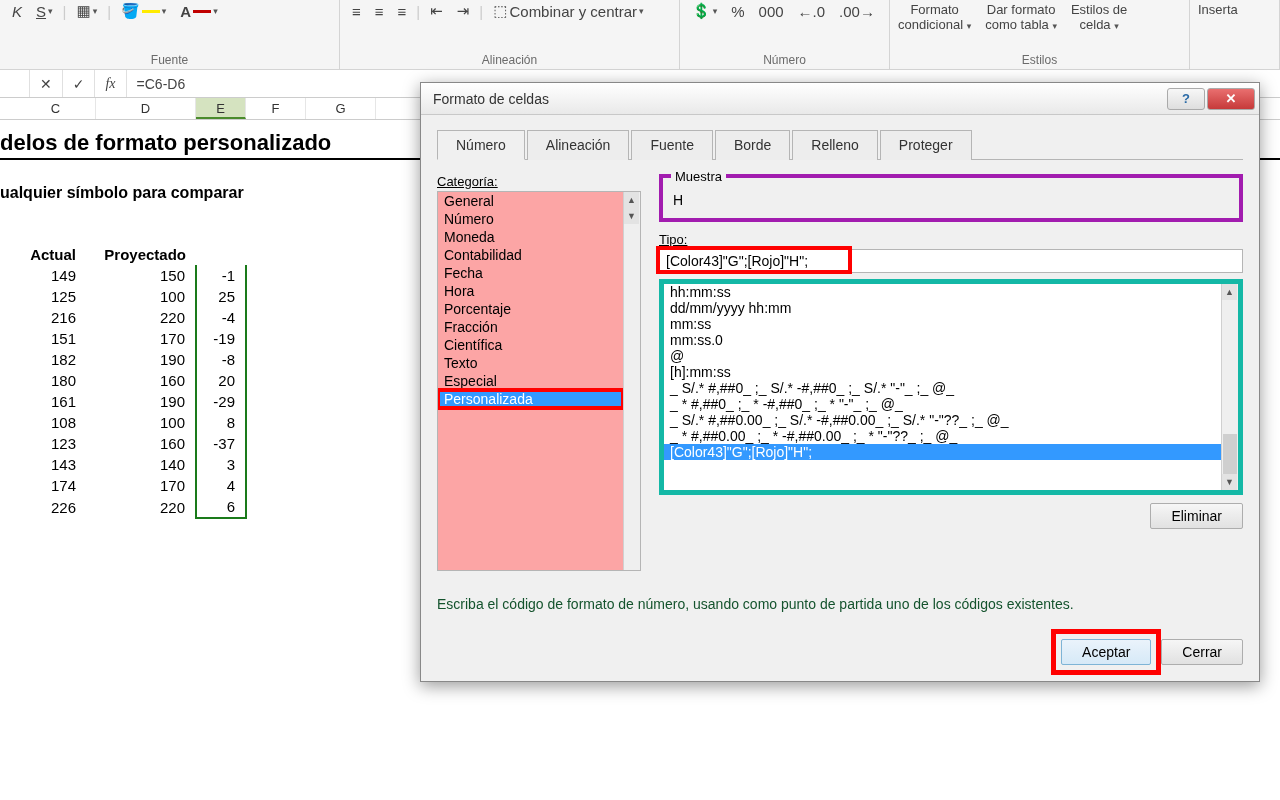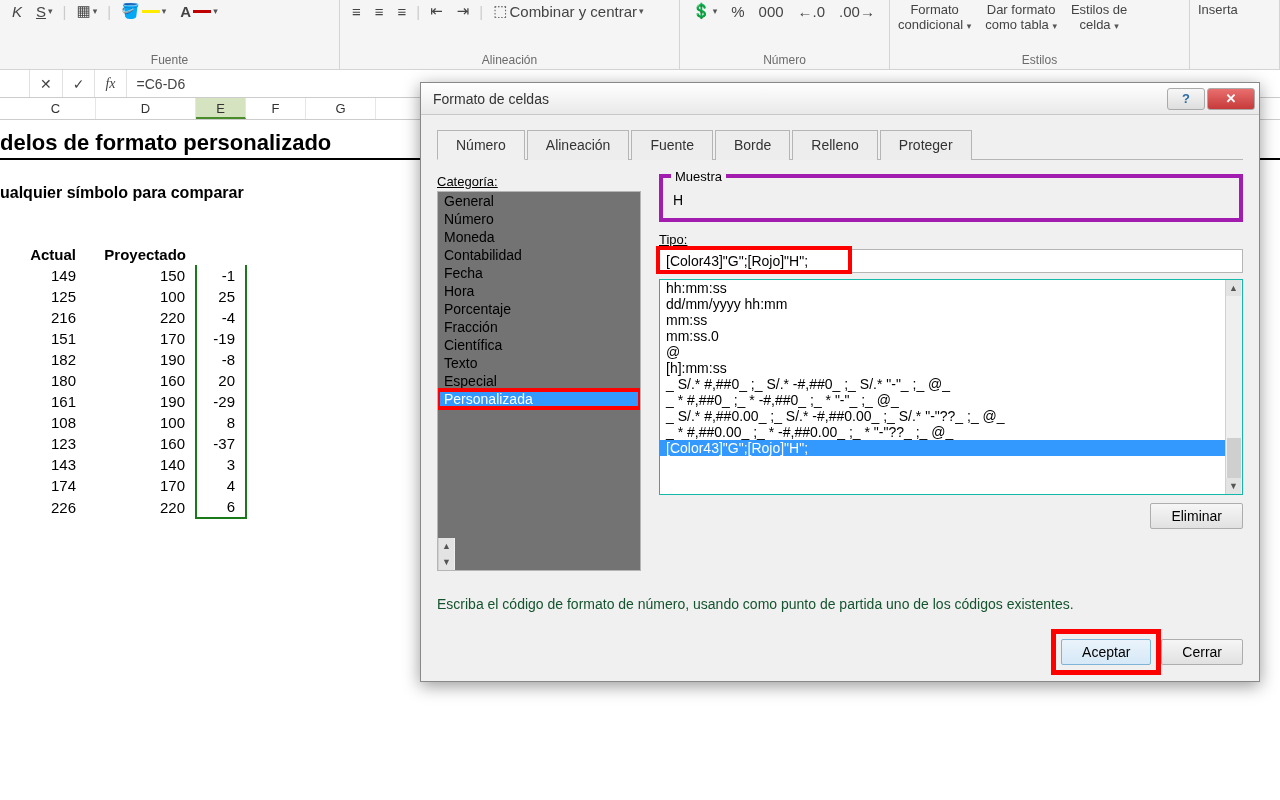--- a/index.html
+++ b/index.html
@@ -46,39 +46,39 @@
 .dlg-close { background: linear-gradient(#e96f6f,#c63a3a); color: #fff; width: 48px; font-weight: bold; }
 
 .dlg-body { padding: 14px 16px 10px 16px; }
 .tabstrip { display: flex; border-bottom: 1px solid #b5b5b5; }
 .tab { padding: 6px 18px; border: 1px solid #b5b5b5; border-bottom: none; background: #ededed; margin-right: 2px; font-size: 14px; color: #333; position: relative; top: 1px; }
 .tab.active { background: #f0f0f0; border-bottom: 1px solid #f0f0f0; font-weight: normal; }
 
 .tab-content { display: flex; gap: 18px; padding-top: 14px; }
 .left-col { width: 204px; }
 .cat-label { font-size: 13px; margin-bottom: 2px; text-decoration: underline; }
-.cat-listbox { border: 1px solid #b5b5b5; height: 380px; background: #737373; position: relative; display:flex;flex-direction:column;}
+.cat-listbox { border: 1px solid #b5b5b5; height: 380px; background: #fca5a5; position: relative; display:flex;}
 .cat-scroll { width: 17px; background: #efefef; border-left: 1px solid #d0d0d0; position: relative; }
 .cat-scroll-arrow { width: 15px; height: 16px; background: #e3e3e3; display: flex; align-items:center; justify-content:center; font-size:9px; color:#555;}
 .cat-items { flex:1; overflow:hidden;}
 .cat-item { padding: 1px 6px; font-size: 14px; cursor: default; }
 .cat-item.selected { background: #3399ff; color: #fff; }
 .red-highlight { outline: 4px solid #ff0000; outline-offset: -2px; }
 
 .right-col { flex: 1; }
 .muestra-box { border: 4px solid #a21caf; padding: 14px 10px 10px 10px; position: relative; margin-bottom: 10px; }
 .muestra-label { position: absolute; top: -9px; left: 8px; background: #f0f0f0; padding: 0 4px; font-size: 13px; }
 .muestra-val { font-size: 14px; }
 
 .tipo-label { font-size: 13px; text-decoration: underline; margin-bottom: 2px; }
 .tipo-input { width: 100%; padding: 3px 6px; border: 1px solid #b5b5b5; font-size: 14px; background: #fff; }
 .tipo-input-wrap { position: relative; margin-bottom: 6px; }
 .red-box-input { position:absolute; left:-3px; top:-3px; width:196px; height:28px; border:4px solid #ff0000; pointer-events:none;}
 
-.type-listbox { border: 1px solid #14b8a6; height: 216px; background: #fff; display:flex; }
+.type-listbox { border: 5px solid #14b8a6; height: 216px; background: #fff; display:flex; }
 .type-items { flex:1; overflow:hidden;}
 .type-item { padding: 0 6px; font-size: 14px; white-space: nowrap; }
 .type-item.selected { background: #3399ff; color: #fff; }
 .type-scroll { width: 17px; background: #efefef; border-left: 1px solid #d0d0d0; display:flex; flex-direction:column; justify-content:space-between;}
 .type-scroll-thumb { background:#cfcfcf; height:40px; margin:0 1px;}
 
 .delete-row { text-align: right; margin-top: 8px; }
 .win-btn { border: 1px solid #adadad; background: linear-gradient(#f6f6f6,#e1e1e1); padding: 4px 20px; font-size: 14px; border-radius: 2px; }
 
 .instruction { font-size: 14px; color: #14532d; margin-top: 24px; line-height: 1.4; }

